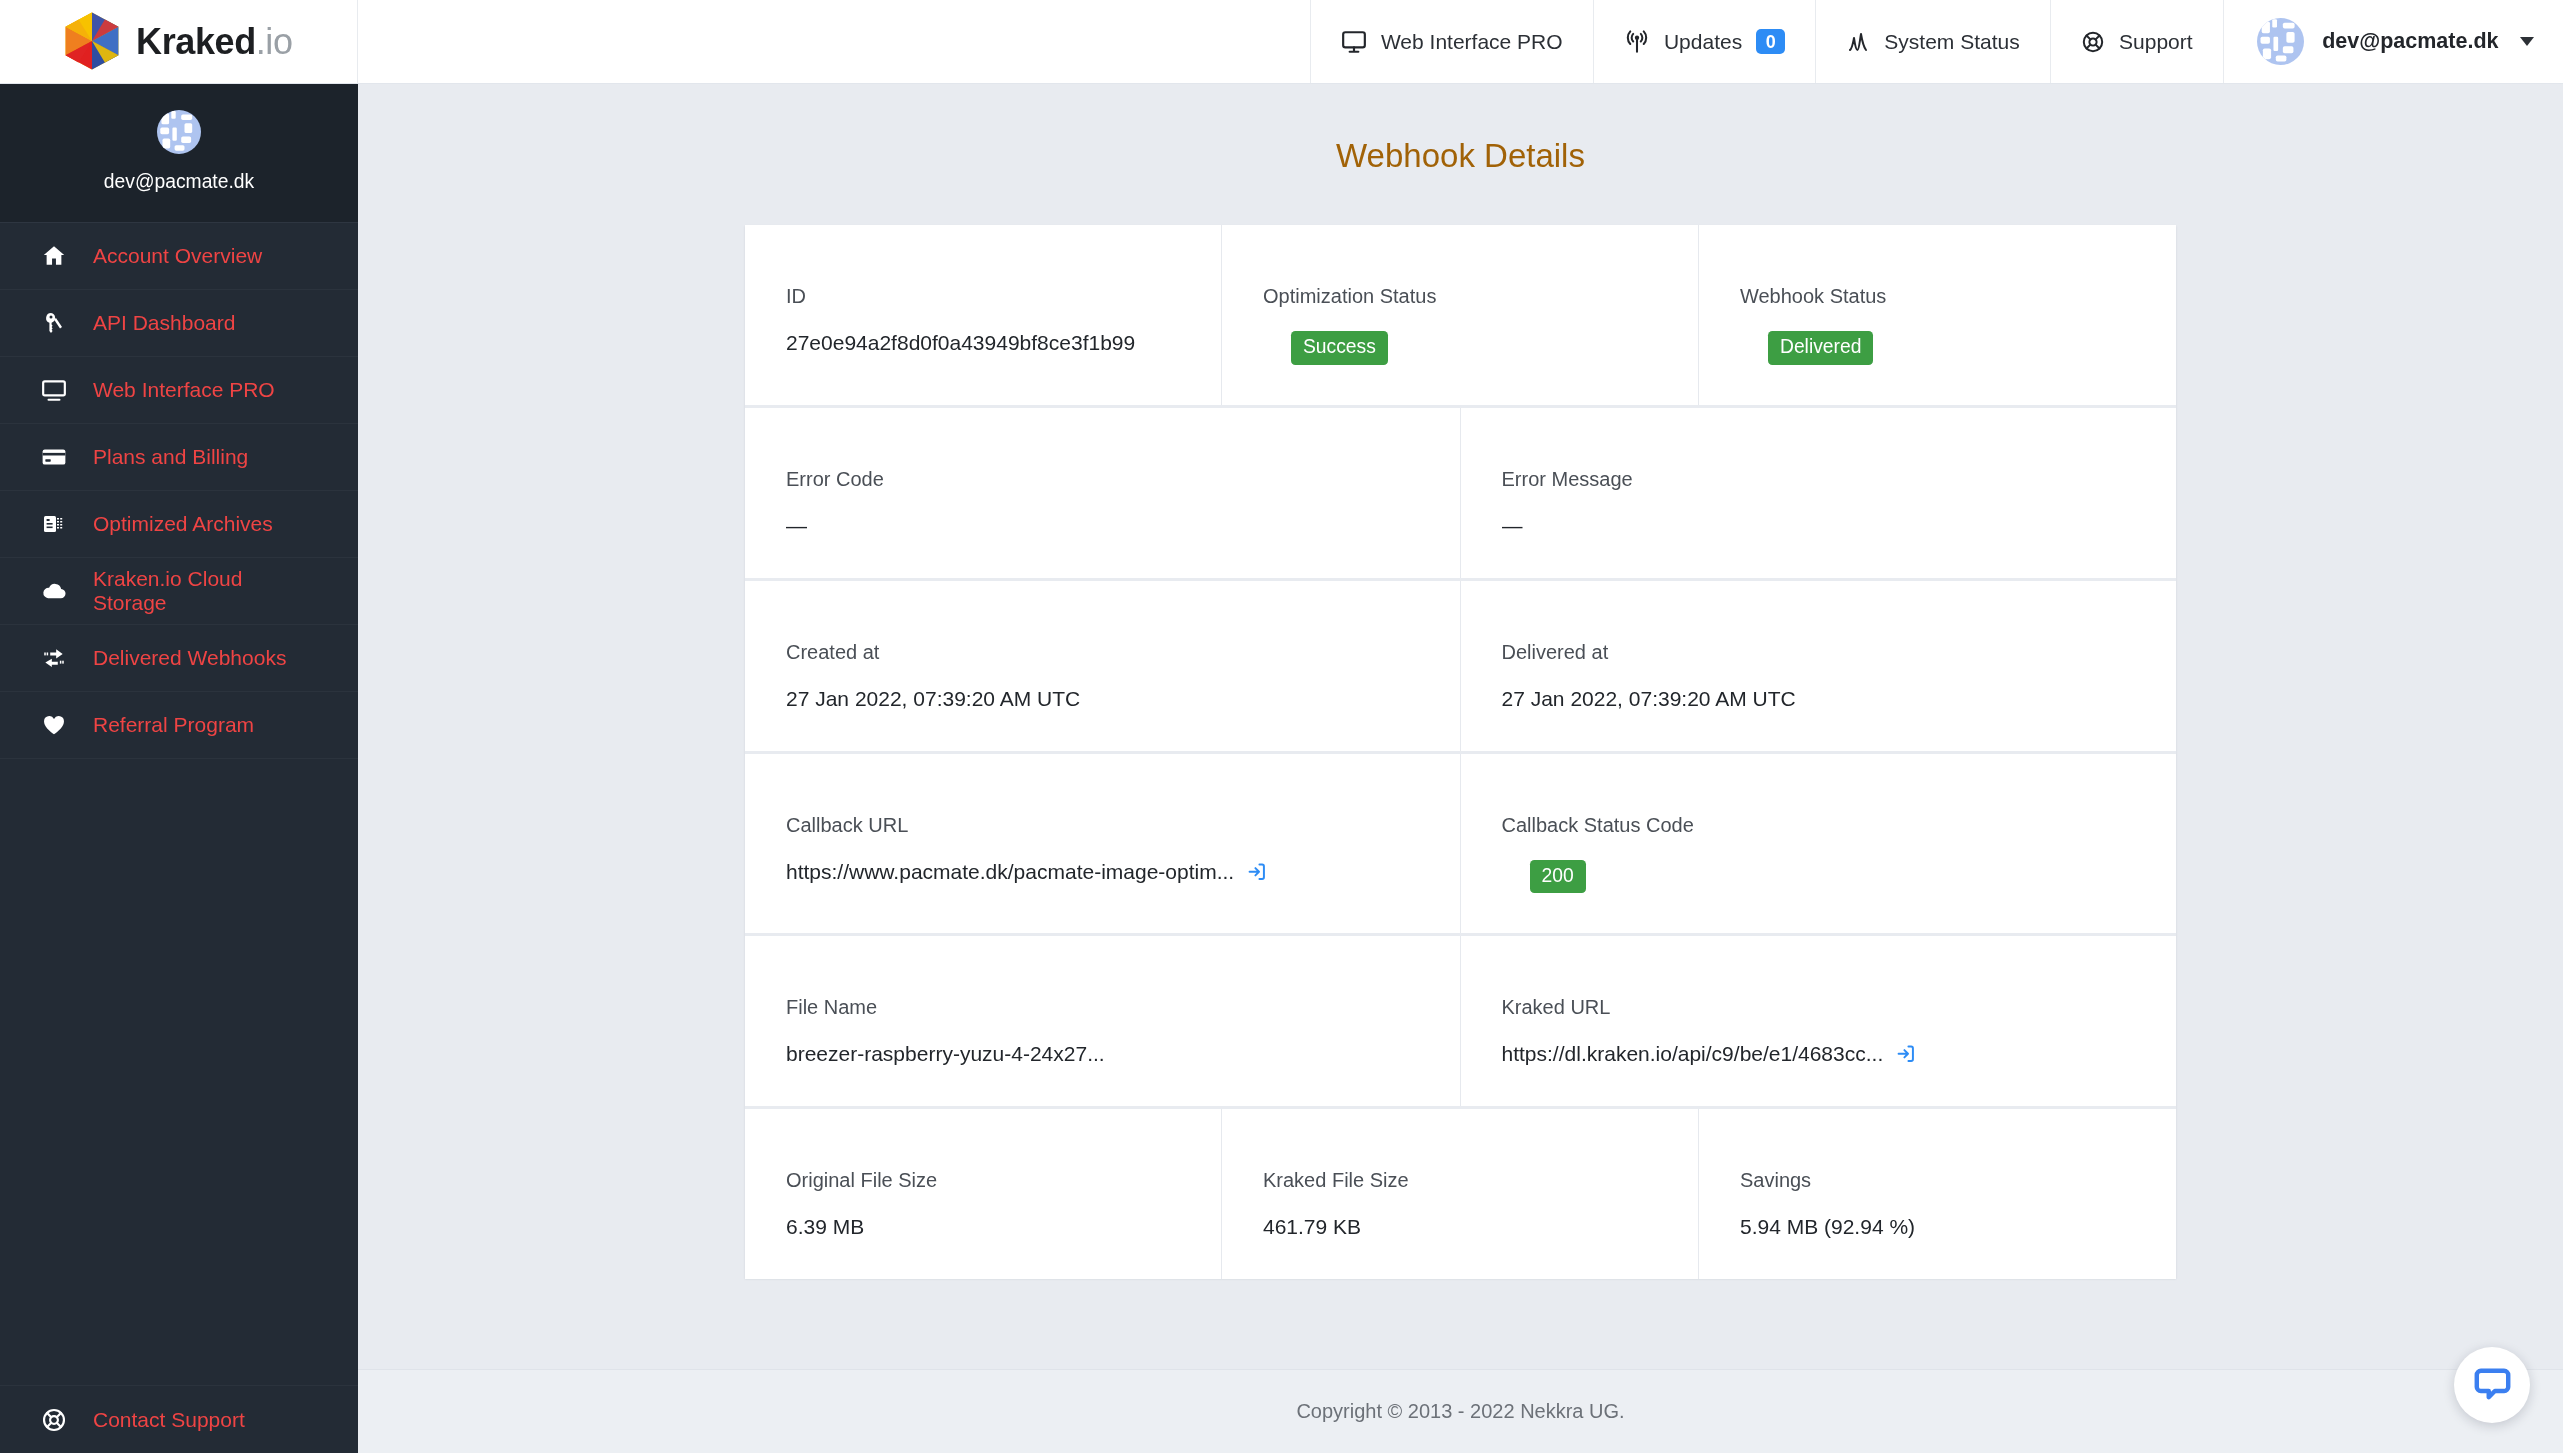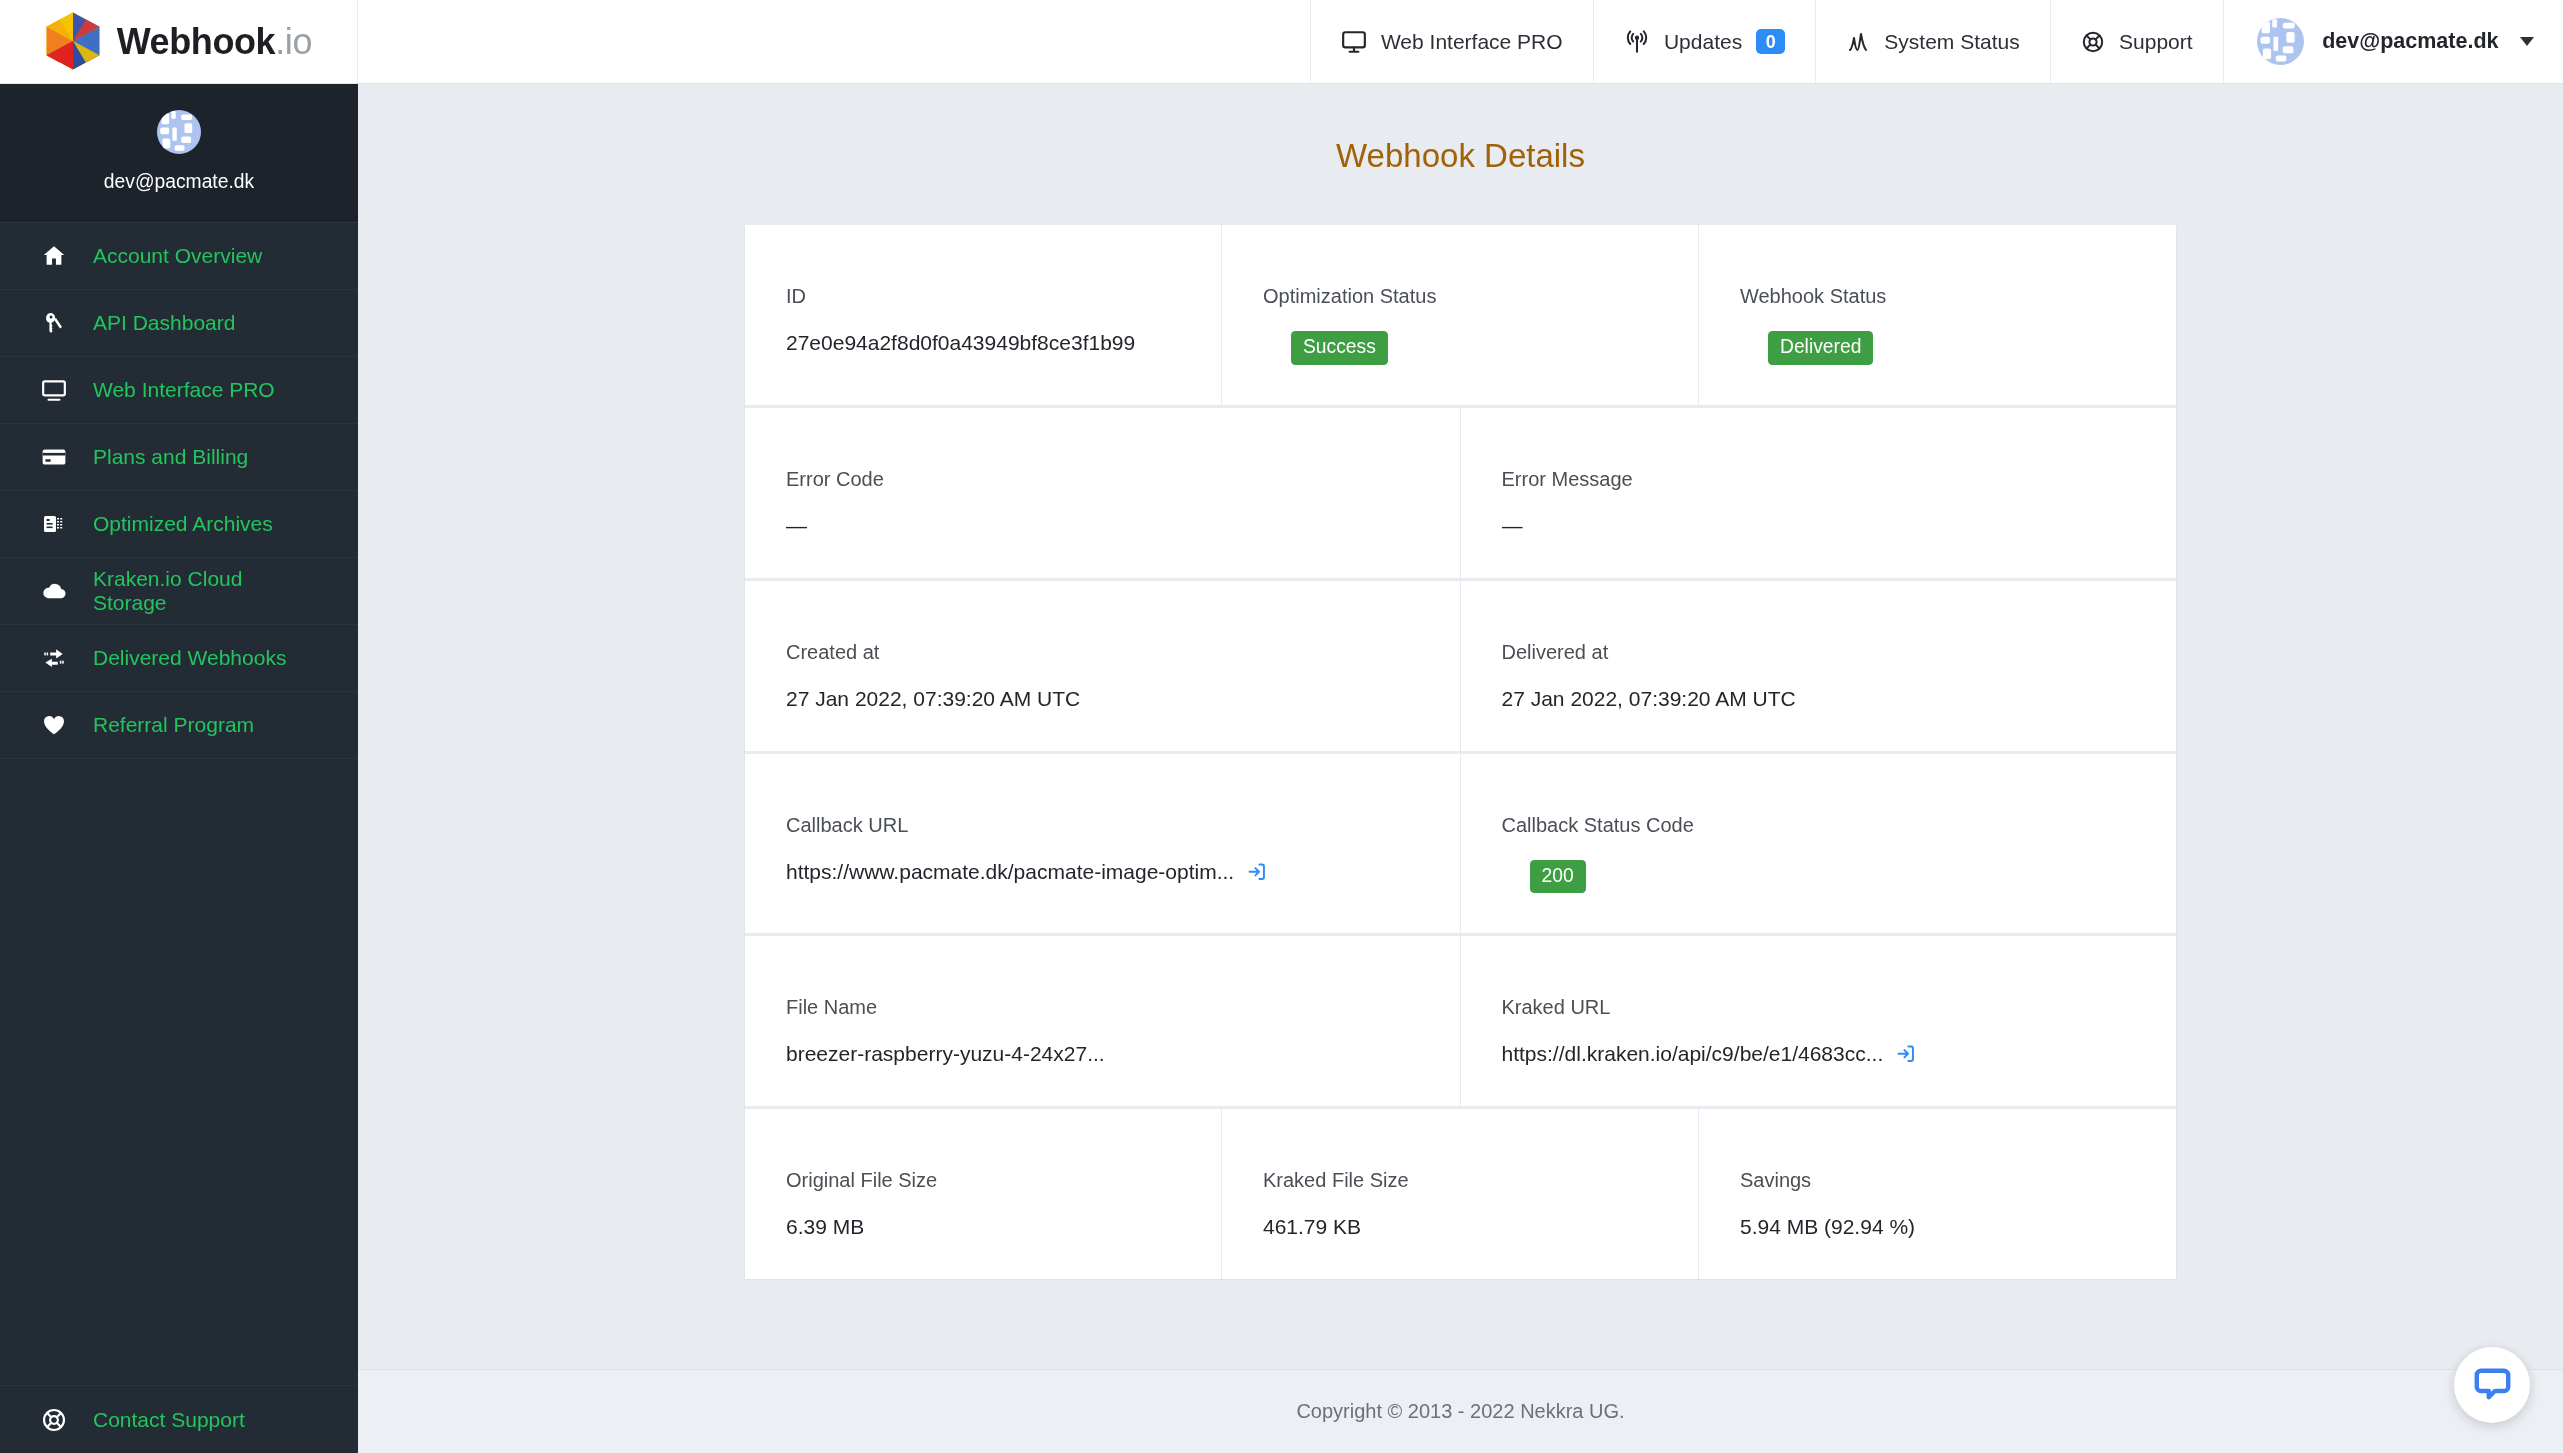--- a/index.html
+++ b/index.html
@@ -66,21 +66,21 @@
     padding: 26px 0 29px;
     display: flex; flex-direction: column; align-items: center; gap: 17px;
     border-bottom: 0.7px solid #2e3641;
   }
   .avatar-lg { width: 44px; height: 44px; border-radius: 50%; overflow: hidden; }
   .side-profile-email { color: #ffffff; font-size: 19.3px; }
   .side-nav { flex: 1 1 auto; }
   .side-item {
     display: flex; align-items: center; gap: 24px;
     height: 67px; padding: 0 39px;
-    color: #22c55e; font-size: 21px;
+    color: #ef4444; font-size: 21px;
     border-bottom: 0.7px solid #2b333d;
     cursor: pointer;
   }
   .side-item .ico { width: 30px; display: flex; align-items: center; justify-content: center; flex: none; }
   .side-bottom { border-top: 0.7px solid #2b333d; }
   .side-bottom .side-item { border-bottom: none; }
 
   
   .main {
     flex: 1 1 auto; min-width: 0;
@@ -170,21 +170,21 @@
             <polygon points="39,42 76,22 76,62" fill="#3f6fc4"></polygon>
             <polygon points="2,62 39,42 39,82" fill="#e02020"></polygon>
             <polygon points="39,42 76,62 39,82" fill="#2f4da0"></polygon>
             <polygon points="39,2 39,42 2,22" fill="#f7c200"></polygon>
             <polygon points="39,42 2,22 20,12" fill="#ee8024" opacity="0.25"></polygon>
             <polygon points="39,42 76,22 57,12" fill="#e5372c" opacity="0.85"></polygon>
             <polygon points="39,42 2,62 20,72" fill="#e02424" opacity="0.9"></polygon>
             <polygon points="39,42 76,62 57,72" fill="#f2c200" opacity="0.9"></polygon>
           </svg>
         </span>
-        <span class="brand-text"><span>Webhook</span><span class="dim">.io</span></span>
+        <span class="brand-text"><span>Kraked</span><span class="dim">.io</span></span>
       </div>
     </div>
 
     <div class="topbar-spacer"></div>
 
     <div class="topnav">
 
       <div class="topnav-item">
         <span>
           <svg width="26" height="26" viewBox="0 0 24 24" fill="none" stroke="#23262b" stroke-width="2">

